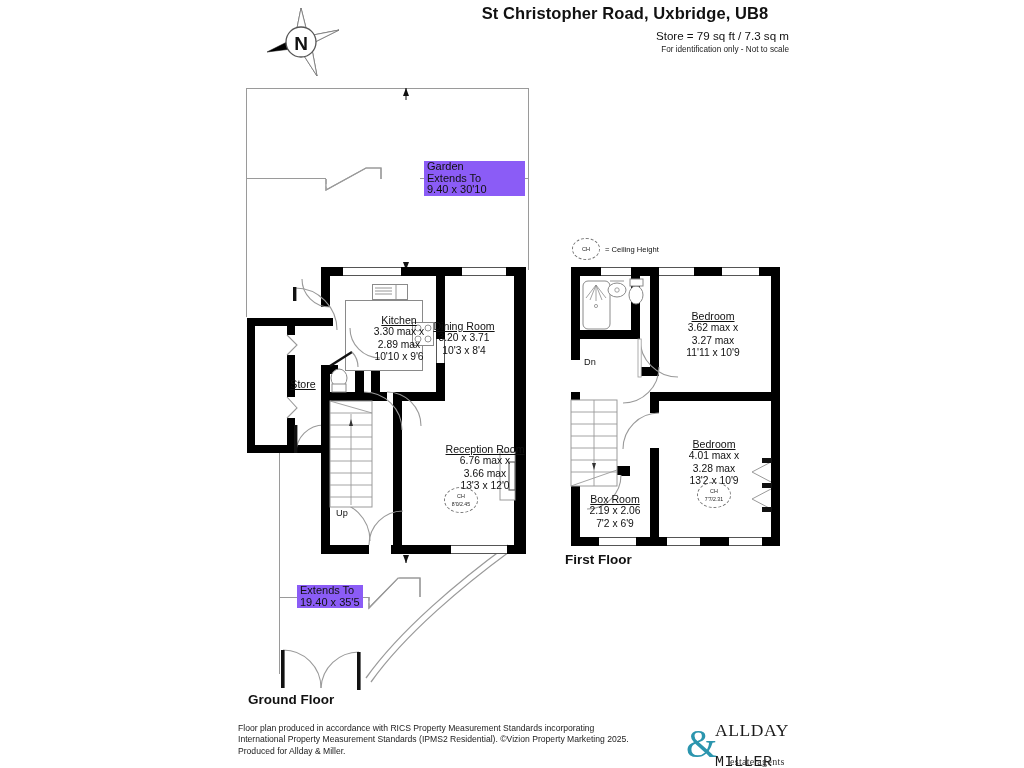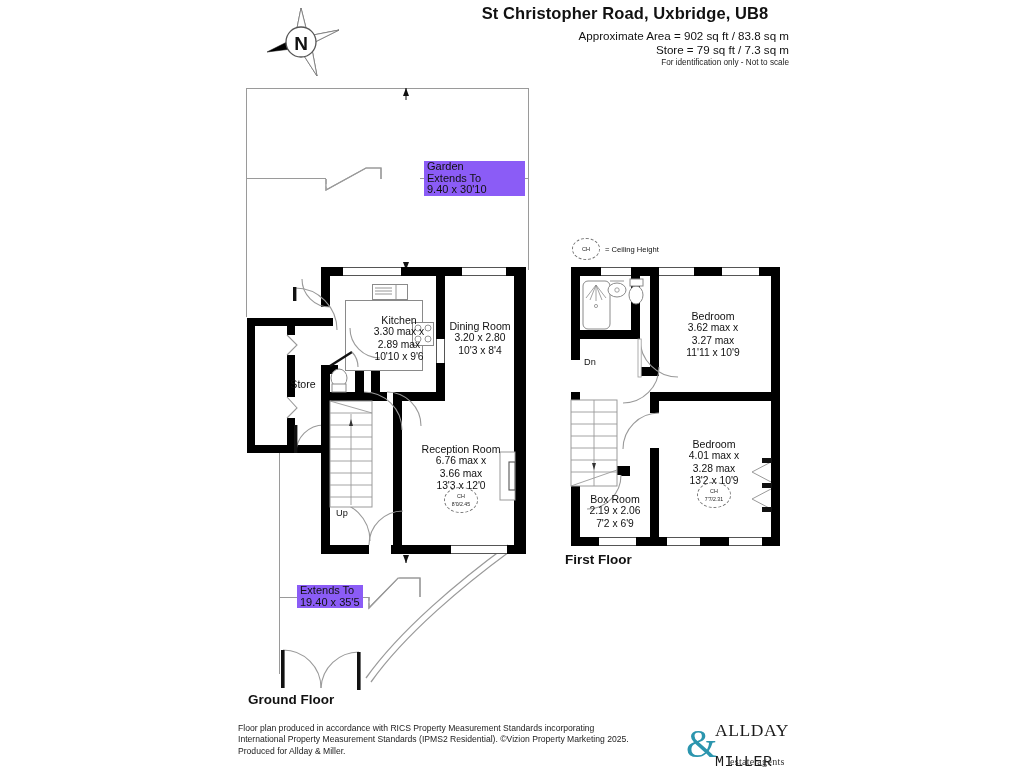--- a/index.html
+++ b/index.html
@@ -96,21 +96,21 @@
     background: #ffffff;
   }
   .label {
     position: absolute;
     text-align: center;
     font-size: 10.3px;
     line-height: 12.4px;
     color: #111;
     white-space: nowrap;
   }
-  .label .rm { font-size: 10.6px; }
+  .label .rm { font-size: 10.6px; text-decoration: underline; }
   .small-label {
     position: absolute;
     font-size: 9.2px;
     color: #111;
     white-space: nowrap;
   }
   .floor-name {
     position: absolute;
     font-size: 13.5px;
     font-weight: bold;
@@ -225,21 +225,20 @@
   }
 </style>
 </head>
 <body>
 
 <div id="root">
 
   <div class="header">
     <div class="title">St Christopher Road, Uxbridge, UB8</div>
     <div class="areas">
-      <div>Approximate Area = 902 sq ft / 83.8 sq m</div>
       <div>Store = 79 sq ft / 7.3 sq m</div>
     </div>
     <div class="disclaimer">For identification only - Not to scale</div>
   </div>
 
   <div class="compass">
     <svg width="90" height="72" viewBox="0 0 90 72">
 
       <polygon points="46,2 53,30 84,24 56,38 62,70 44,42 12,46 40,32" fill="#ffffff" stroke="#777" stroke-width="1"></polygon>
       <polygon points="40,32 12,46 44,42" fill="#000000"></polygon>
@@ -430,27 +429,27 @@
       <div class="small-label" style="left:336px; top:508px;">Up</div>
     </div>
 
     <div class="label" style="left:350px; top:314px; width:98px;">
       <div class="rm">Kitchen</div>
       <div>3.30 max x</div>
       <div>2.89 max</div>
       <div>10'10 x 9'6</div>
     </div>
 
-    <div class="label" style="left:434px; top:320px; width:92px;">
+    <div class="label" style="left:418px; top:320px; width:92px;">
       <div class="rm">Dining Room</div>
-      <div>3.20 x 2.80</div>
+      <div>3.20 x 3.71</div>
       <div>10'3 x 8'4</div>
     </div>
 
-    <div class="label" style="left:406px; top:443px; width:110px;">
+    <div class="label" style="left:430px; top:443px; width:110px;">
       <div class="rm">Reception Room</div>
       <div>6.76 max x</div>
       <div>3.66 max</div>
       <div>13'3 x 12'0</div>
     </div>
 
     <div class="ch-badge" style="left:444px; top:487px;">
       <div class="t1">CH</div>
       <div class="t2">8'0/2.45</div>
     </div>

